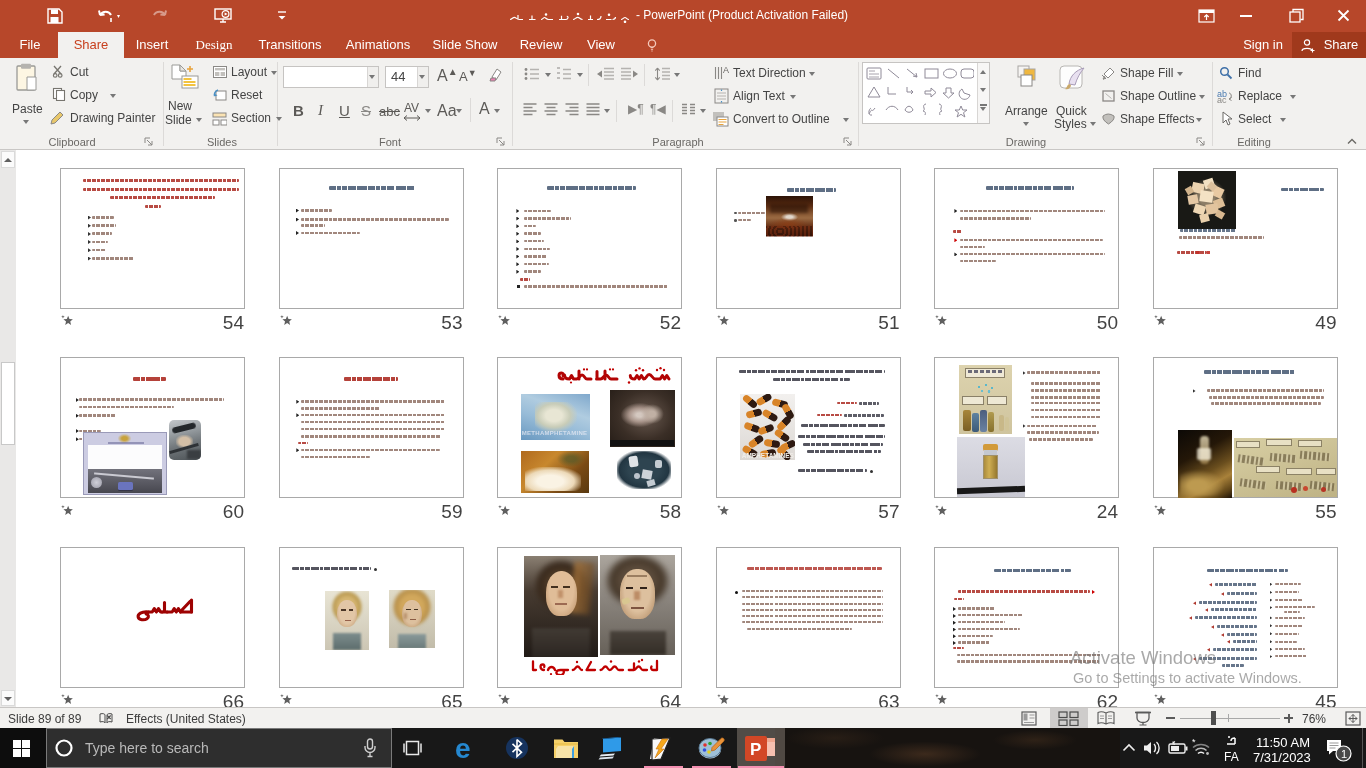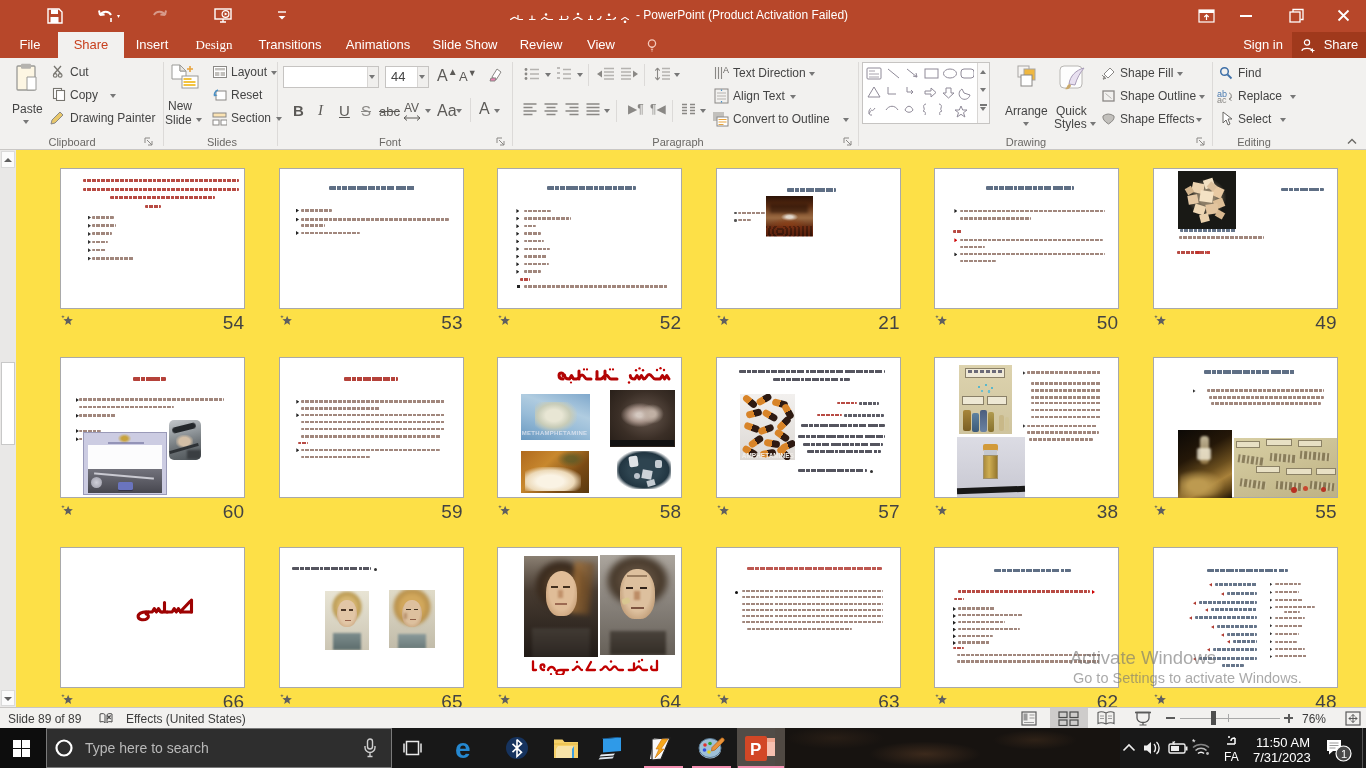--- a/index.html
+++ b/index.html
@@ -17,21 +17,21 @@
   
   #ribbon { position:absolute; left:0; top:58px; width:1366px; height:92px; background:#f2f1ef; border-bottom:1px solid #c9c7c5; }
   .gsep { position:absolute; top:4px; width:1px; height:84px; background:#dcdad8; }
   .glabel { position:absolute; top:78px; font-size:11px; color:#6a6865; text-align:center; width:120px; }
   .launch { position:absolute; top:79px; width:10px; height:10px; }
   .rtext { font-size:12px; color:#444; }
   .combo { position:absolute; background:#fff; border:1px solid #c6c4c2; height:22px; }
   .carr { position:absolute; width:0; height:0; border-left:3px solid transparent; border-right:3px solid transparent; border-top:4px solid #777; }
 
   
-  #canvas { position:absolute; left:0; top:150px; width:1366px; height:557px; background:#fde047; }
+  #canvas { position:absolute; left:0; top:150px; width:1366px; height:557px; background:#ffffff; }
   #vscroll { position:absolute; left:0; top:0; width:16px; height:557px; background:#e9e8e7; }
   .sbtn { position:absolute; left:1px; width:14px; background:#fbfbfb; border:1px solid #dadada; }
   .slide { position:absolute; width:185px; height:141px; background:#fff; border:1px solid #a9a9a9; }
   .snum { position:absolute; font-size:19px; color:#434343; width:60px; text-align:right; }
   .star { position:absolute; width:12.5px; height:12.5px; }
 
   
   .t { position:absolute; height:3px; border-radius:1px; opacity:.95; filter:blur(.42px);
        background-image:repeating-linear-gradient(90deg, currentColor 0 3.5px, transparent 3.5px 4.5px, currentColor 4.5px 8px, transparent 8px 8.8px, currentColor 8.8px 13px, transparent 13px 14px); }
   .t2 { position:absolute; height:3px; border-radius:1px; filter:blur(.3px);
@@ -419,21 +419,21 @@
 <div class="snum" style="left:402.5px;top:161.5px;">53</div>
 <svg class="star" style="left:498px;top:164.0px;" viewBox="0 0 14 14">
       <path d="M8 2 l1.45 3.6 3.85.3 -2.95 2.5 .95 3.8 -3.3-2.1 -3.3 2.1 .95-3.8 -2.95-2.5 3.85-.3 z" fill="#5f5f5f"></path>
       <path d="M2.2 1 l.5 1.5 1.5.5 -1.5.5 -.5 1.5 -.5-1.5 -1.5-.5 1.5-.5 z" fill="#5f5f5f"></path>
     </svg>
 <div class="snum" style="left:621px;top:161.5px;">52</div>
 <svg class="star" style="left:716.5px;top:164.0px;" viewBox="0 0 14 14">
       <path d="M8 2 l1.45 3.6 3.85.3 -2.95 2.5 .95 3.8 -3.3-2.1 -3.3 2.1 .95-3.8 -2.95-2.5 3.85-.3 z" fill="#5f5f5f"></path>
       <path d="M2.2 1 l.5 1.5 1.5.5 -1.5.5 -.5 1.5 -.5-1.5 -1.5-.5 1.5-.5 z" fill="#5f5f5f"></path>
     </svg>
-<div class="snum" style="left:839.5px;top:161.5px;">21</div>
+<div class="snum" style="left:839.5px;top:161.5px;">51</div>
 <svg class="star" style="left:935px;top:164.0px;" viewBox="0 0 14 14">
       <path d="M8 2 l1.45 3.6 3.85.3 -2.95 2.5 .95 3.8 -3.3-2.1 -3.3 2.1 .95-3.8 -2.95-2.5 3.85-.3 z" fill="#5f5f5f"></path>
       <path d="M2.2 1 l.5 1.5 1.5.5 -1.5.5 -.5 1.5 -.5-1.5 -1.5-.5 1.5-.5 z" fill="#5f5f5f"></path>
     </svg>
 <div class="snum" style="left:1058px;top:161.5px;">50</div>
 <svg class="star" style="left:1153.5px;top:164.0px;" viewBox="0 0 14 14">
       <path d="M8 2 l1.45 3.6 3.85.3 -2.95 2.5 .95 3.8 -3.3-2.1 -3.3 2.1 .95-3.8 -2.95-2.5 3.85-.3 z" fill="#5f5f5f"></path>
       <path d="M2.2 1 l.5 1.5 1.5.5 -1.5.5 -.5 1.5 -.5-1.5 -1.5-.5 1.5-.5 z" fill="#5f5f5f"></path>
     </svg>
 <div class="snum" style="left:1276.5px;top:161.5px;">49</div>
@@ -450,21 +450,21 @@
 <div class="snum" style="left:621px;top:351px;">58</div>
 <svg class="star" style="left:716.5px;top:353.5px;" viewBox="0 0 14 14">
       <path d="M8 2 l1.45 3.6 3.85.3 -2.95 2.5 .95 3.8 -3.3-2.1 -3.3 2.1 .95-3.8 -2.95-2.5 3.85-.3 z" fill="#5f5f5f"></path>
       <path d="M2.2 1 l.5 1.5 1.5.5 -1.5.5 -.5 1.5 -.5-1.5 -1.5-.5 1.5-.5 z" fill="#5f5f5f"></path>
     </svg>
 <div class="snum" style="left:839.5px;top:351px;">57</div>
 <svg class="star" style="left:935px;top:353.5px;" viewBox="0 0 14 14">
       <path d="M8 2 l1.45 3.6 3.85.3 -2.95 2.5 .95 3.8 -3.3-2.1 -3.3 2.1 .95-3.8 -2.95-2.5 3.85-.3 z" fill="#5f5f5f"></path>
       <path d="M2.2 1 l.5 1.5 1.5.5 -1.5.5 -.5 1.5 -.5-1.5 -1.5-.5 1.5-.5 z" fill="#5f5f5f"></path>
     </svg>
-<div class="snum" style="left:1058px;top:351px;">38</div>
+<div class="snum" style="left:1058px;top:351px;">24</div>
 <svg class="star" style="left:1153.5px;top:353.5px;" viewBox="0 0 14 14">
       <path d="M8 2 l1.45 3.6 3.85.3 -2.95 2.5 .95 3.8 -3.3-2.1 -3.3 2.1 .95-3.8 -2.95-2.5 3.85-.3 z" fill="#5f5f5f"></path>
       <path d="M2.2 1 l.5 1.5 1.5.5 -1.5.5 -.5 1.5 -.5-1.5 -1.5-.5 1.5-.5 z" fill="#5f5f5f"></path>
     </svg>
 <div class="snum" style="left:1276.5px;top:351px;">55</div>
 <svg class="star" style="left:61px;top:543.0px;" viewBox="0 0 14 14">
       <path d="M8 2 l1.45 3.6 3.85.3 -2.95 2.5 .95 3.8 -3.3-2.1 -3.3 2.1 .95-3.8 -2.95-2.5 3.85-.3 z" fill="#5f5f5f"></path>
       <path d="M2.2 1 l.5 1.5 1.5.5 -1.5.5 -.5 1.5 -.5-1.5 -1.5-.5 1.5-.5 z" fill="#5f5f5f"></path>
     </svg>
 <div class="snum" style="left:184px;top:540.5px;">66</div>
@@ -485,21 +485,21 @@
 <div class="snum" style="left:839.5px;top:540.5px;">63</div>
 <svg class="star" style="left:935px;top:543.0px;" viewBox="0 0 14 14">
       <path d="M8 2 l1.45 3.6 3.85.3 -2.95 2.5 .95 3.8 -3.3-2.1 -3.3 2.1 .95-3.8 -2.95-2.5 3.85-.3 z" fill="#5f5f5f"></path>
       <path d="M2.2 1 l.5 1.5 1.5.5 -1.5.5 -.5 1.5 -.5-1.5 -1.5-.5 1.5-.5 z" fill="#5f5f5f"></path>
     </svg>
 <div class="snum" style="left:1058px;top:540.5px;">62</div>
 <svg class="star" style="left:1153.5px;top:543.0px;" viewBox="0 0 14 14">
       <path d="M8 2 l1.45 3.6 3.85.3 -2.95 2.5 .95 3.8 -3.3-2.1 -3.3 2.1 .95-3.8 -2.95-2.5 3.85-.3 z" fill="#5f5f5f"></path>
       <path d="M2.2 1 l.5 1.5 1.5.5 -1.5.5 -.5 1.5 -.5-1.5 -1.5-.5 1.5-.5 z" fill="#5f5f5f"></path>
     </svg>
-<div class="snum" style="left:1276.5px;top:540.5px;">48</div>
+<div class="snum" style="left:1276.5px;top:540.5px;">45</div>
 <div class="slide" style="left:60px;top:17.5px;">
 <div class="t red" style="left:22px;top:10.5px;width:156px;height:3px;"></div>
 <div class="t red" style="left:22px;top:19.2px;width:156px;height:3px;"></div>
 <div class="t red" style="left:49px;top:27.9px;width:105px;height:3px;"></div>
 <div class="t red" style="left:84px;top:36.599999999999994px;width:16px;height:3px;"></div>
 <div style="position:absolute;left:27px;top:47.0px;width:3px;height:4px;background:#333;clip-path:polygon(0 0,100% 50%,0 100%);"></div>
 <div class="t gry" style="left:31px;top:47.5px;width:22px;height:2.5px;"></div>
 <div style="position:absolute;left:27px;top:55.2px;width:3px;height:4px;background:#333;clip-path:polygon(0 0,100% 50%,0 100%);"></div>
 <div class="t gry" style="left:31px;top:55.7px;width:24px;height:2.5px;"></div>
 <div style="position:absolute;left:27px;top:63.4px;width:3px;height:4px;background:#333;clip-path:polygon(0 0,100% 50%,0 100%);"></div>

